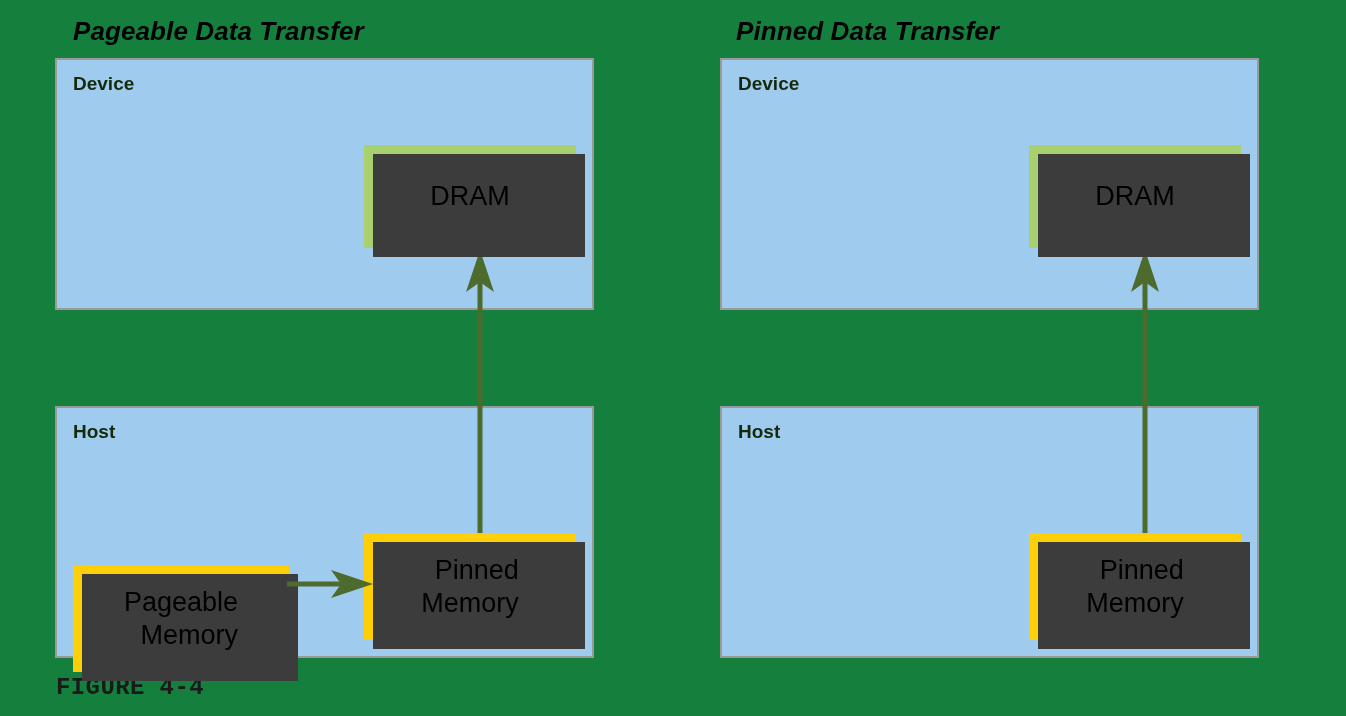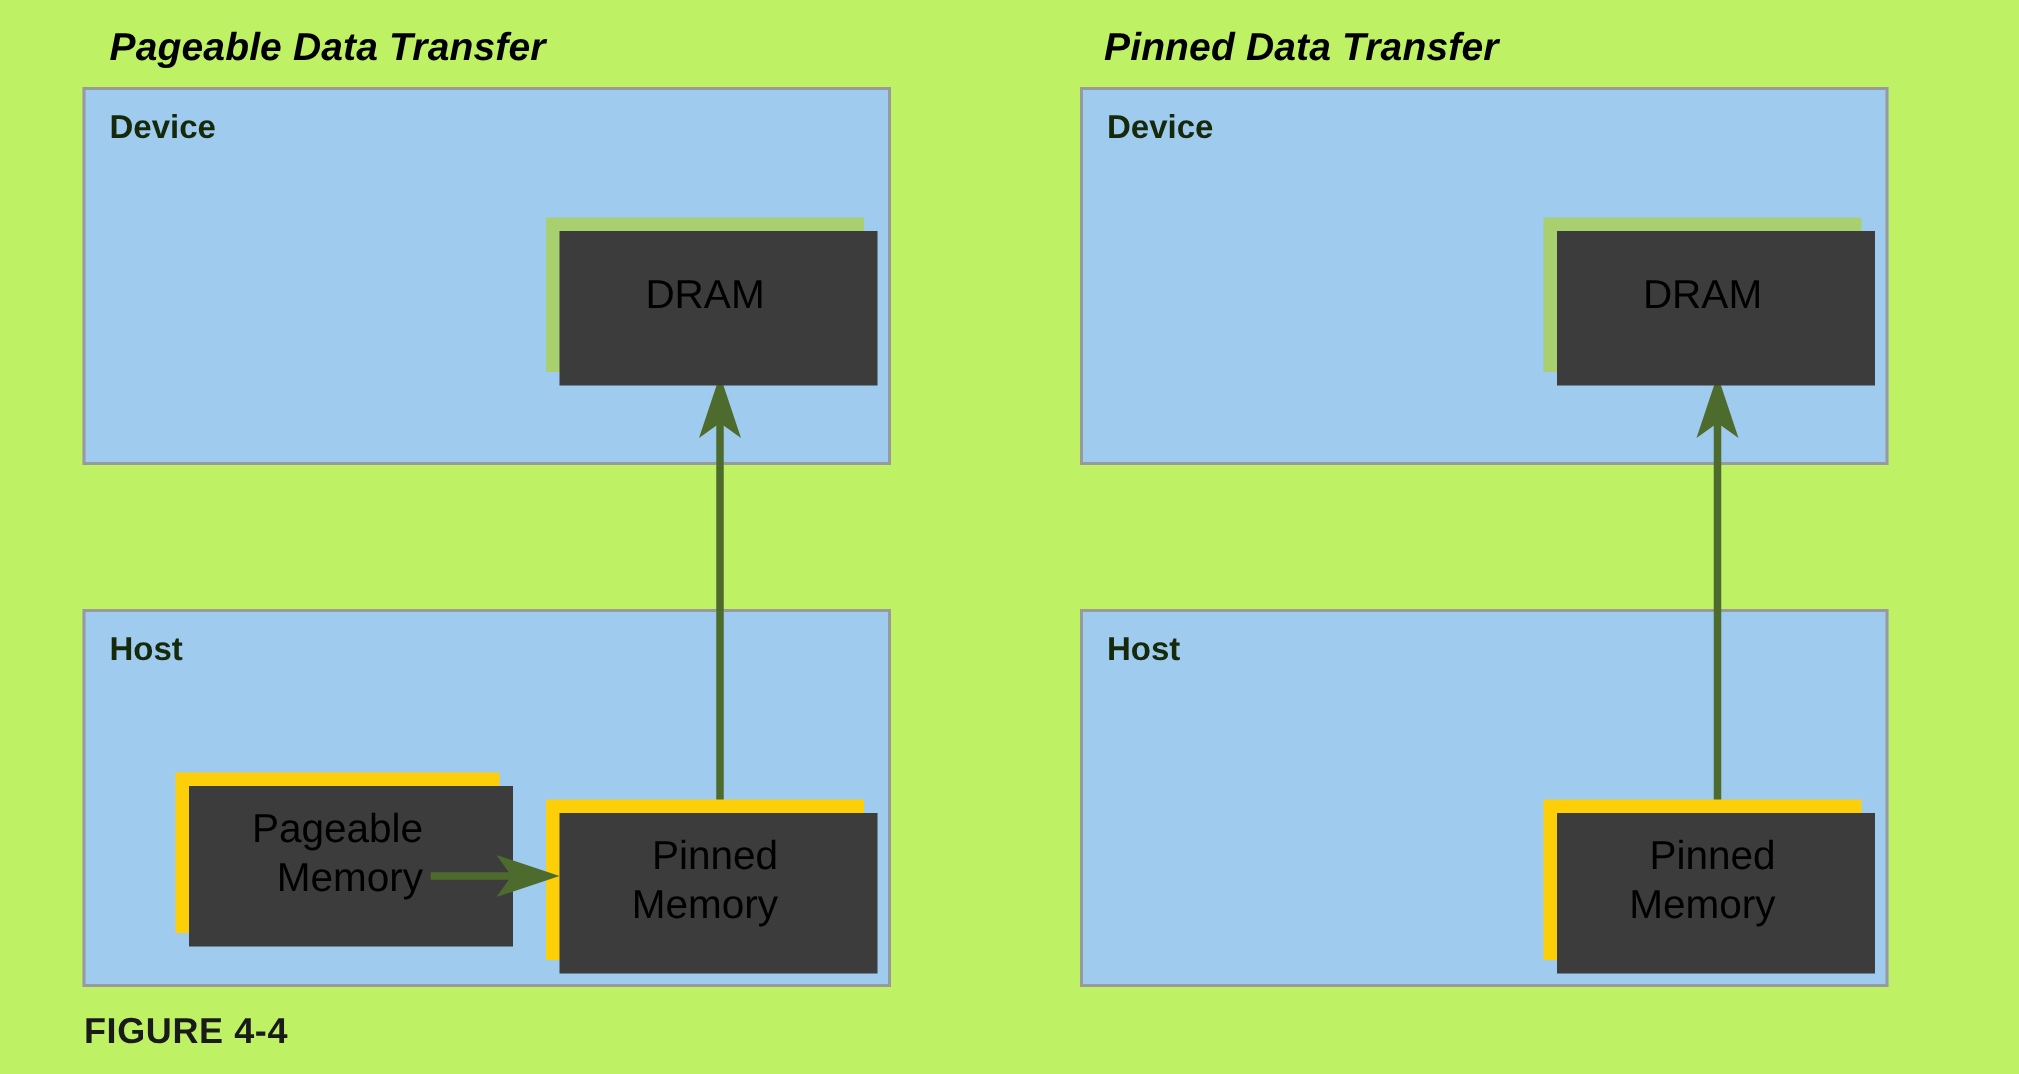--- a/index.html
+++ b/index.html
@@ -10,21 +10,21 @@
   body {
     width: 1346px;
     height: 716px;
     font-family: "Liberation Sans", sans-serif;
     overflow: hidden;
   }
   #stage {
     position: relative;
     width: 1346px;
     height: 716px;
-    background: #bef264;
+    background: #15803d;
   }
 
   
   .panel-title {
     position: absolute;
     font-family: "Liberation Sans", sans-serif;
     font-weight: bold;
     font-style: italic;
     font-size: 26px;
     color: #000000;
@@ -39,21 +39,21 @@
     background: #9ecbee;
     border: 2px solid #9a9a9a;
     box-sizing: border-box;
   }
   .container-label {
     position: absolute;
     left: 16px;
     top: 14px;
     font-family: "Liberation Sans", sans-serif;
     font-weight: bold;
-    font-size: 22px;
+    font-size: 19px;
     color: #16290b;
     line-height: 1;
     white-space: nowrap;
   }
 
   
   .chip {
     position: absolute;
     box-sizing: border-box;
     display: flex;
@@ -91,21 +91,21 @@
     z-index: 2;
   }
   .arrow-h {
     position: absolute;
     z-index: 4;
   }
 
   
   .figure-caption {
     position: absolute;
-    font-family: Liberation Sans, sans-serif;
+    font-family: Liberation Mono, monospace;
     font-weight: bold;
     font-size: 24px;
     color: #1a1a1a;
     letter-spacing: 0.4px;
     white-space: nowrap;
     line-height: 1;
   }
 </style>
 </head>
 <body>
@@ -124,21 +124,21 @@
 
   <svg class="arrow-v" style="left:460px; top:248px;" width="40" height="300" viewBox="0 0 40 300">
     <line x1="20" y1="300" x2="20" y2="26" stroke="#4e6b2e" stroke-width="5"></line>
     <polygon points="20,2 34,44 20,34 6,44" fill="#4e6b2e"></polygon>
   </svg>
 
   <div class="container-box" style="left:55px; top:406px; width:539px; height:252px;">
     <div class="container-label">Host</div>
   </div>
 
-  <div class="chip yellow" style="left:73px; top:515px; width:216px; height:107px;margin-left:44px;">
+  <div class="chip yellow" style="left:73px; top:565px; width:216px; height:107px;">
     <span class="chip-label">
       <span>Pageable</span><br>
       <span>Memory</span>
     </span>
   </div>
 
   <svg class="arrow-h" style="left:287px; top:563px;" width="90" height="42" viewBox="0 0 90 42">
     <line x1="0" y1="21" x2="62" y2="21" stroke="#4e6b2e" stroke-width="5"></line>
     <polygon points="86,21 44,35 54,21 44,7" fill="#4e6b2e"></polygon>
   </svg>

